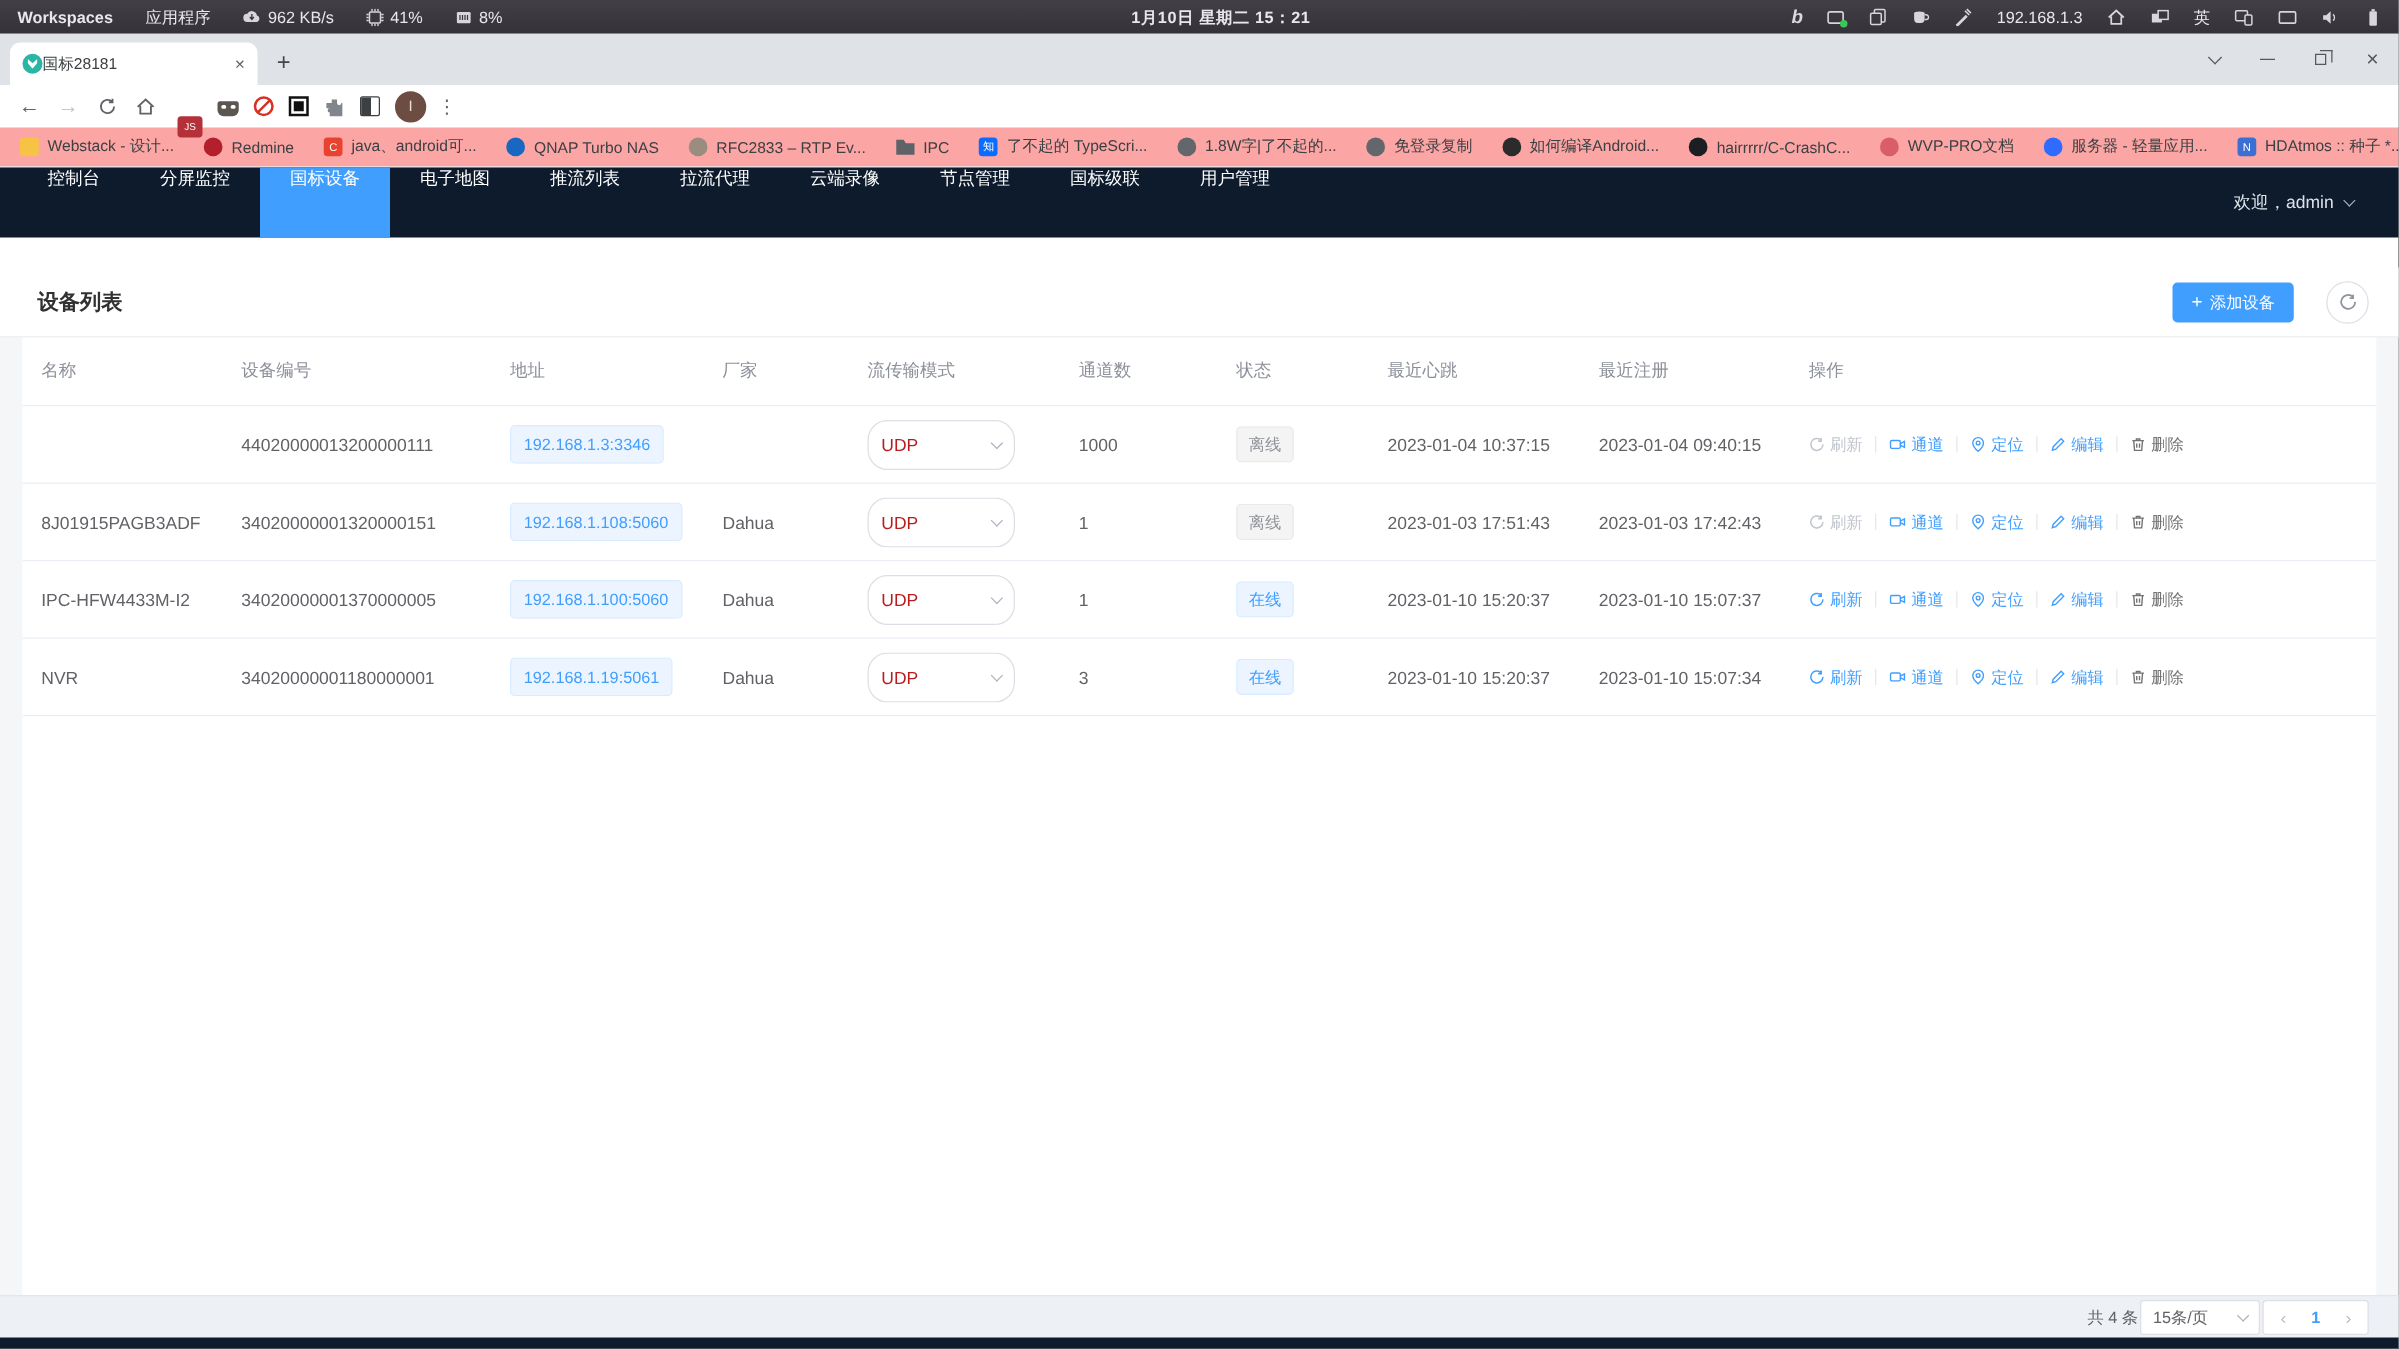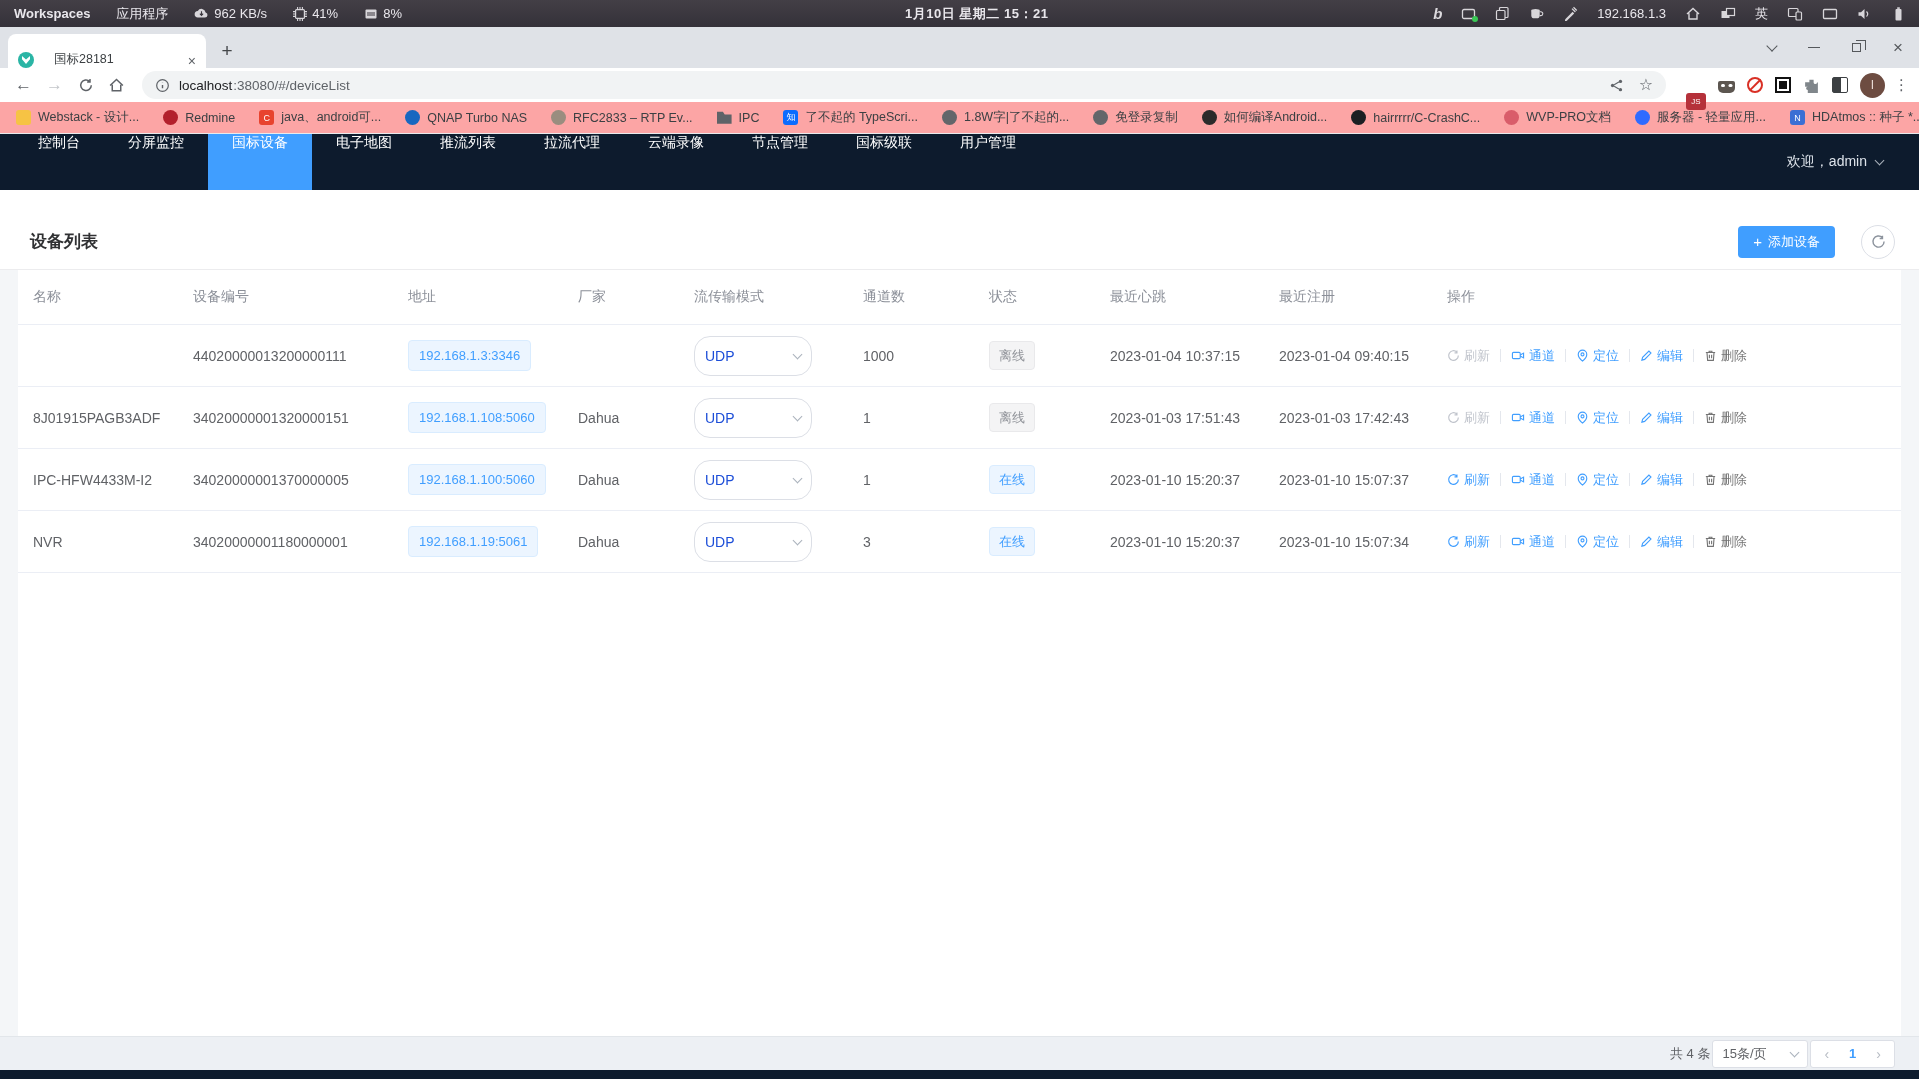--- a/index.html
+++ b/index.html
@@ -14,21 +14,21 @@
   .sys-center{position:absolute;left:50%;transform:translateX(-38%);font-weight:bold;letter-spacing:.5px;}
   .sys-right{margin-left:auto;display:flex;align-items:center;gap:19px;}
   .sys-right svg,.sys-left svg{display:block;}
   .bing-b{font-style:italic;font-weight:bold;font-size:15px;color:#dcdade;}
   .shot-wrap{position:relative;}
   .shot-dot{position:absolute;right:-2px;bottom:-1px;width:6px;height:6px;border-radius:50%;background:#39c755;}
   .ime{font-size:13px;color:#e9e7ec;}
 
   
   .tabstrip{position:relative;height:41px;background:#dfe2e7;display:flex;align-items:flex-end;padding-left:8px;}
-  .tab{width:198px;height:34px;background:#fff;border-radius:8px 8px 0 0;display:flex;align-items:flex-end;gap:20px;padding:0 10px;}
+  .tab{width:198px;height:34px;background:#fff;border-radius:8px 8px 0 0;display:flex;align-items:center;gap:0;padding:0 10px;}
   .favicon{width:16px;height:16px;border-radius:50%;background:#2ab5a5;position:relative;flex:0 0 auto;}
   .favicon::after{content:"";position:absolute;inset:4px;background:#fff;clip-path:polygon(0 0,50% 45%,100% 0,100% 40%,50% 100%,0 40%);}
   .tab-title{font-size:12.5px;color:#3c4043;flex:1;white-space:nowrap;overflow:hidden;}
   .tab-close{color:#5f6368;font-size:14px;line-height:1;}
   .newtab{width:30px;height:30px;display:flex;align-items:center;justify-content:center;font-size:19px;color:#44474a;margin:0 0 2px 6px;}
   .win-controls{position:absolute;right:16px;top:0;height:41px;display:flex;align-items:center;gap:32px;}
   .wc-chev{width:8px;height:8px;border-right:1.7px solid #55585c;border-bottom:1.7px solid #55585c;transform:rotate(45deg);margin-top:-4px;}
   .wc-min{width:12px;height:1.7px;background:#55585c;}
   .wc-restore{width:9px;height:9px;border:1.6px solid #55585c;position:relative;background:#dfe2e7;}
   .wc-restore::before{content:"";position:absolute;top:-4.5px;left:2.5px;width:9px;height:9px;border:1.6px solid #55585c;border-left:none;border-bottom:none;}
@@ -77,21 +77,21 @@
   .btn-add .plus{font-size:15px;line-height:1;}
   .btn-refresh-circle{width:34px;height:34px;border-radius:50%;border:1px solid #dcdfe6;background:#fff;display:flex;align-items:center;justify-content:center;color:#8c939d;cursor:pointer;}
 
   .table-card{margin:0 18px;background:#fff;height:766px;overflow:hidden;}
   .t-head{display:flex;align-items:center;height:55px;border-bottom:1px solid #ebeef5;color:#8c9099;font-size:14px;}
   .t-row{display:flex;align-items:center;height:62px;border-bottom:1px solid #ebeef5;color:#606266;font-size:14px;}
   .tc{padding-left:15px;flex:0 0 auto;overflow:hidden;white-space:nowrap;}
   .c1{width:160px;}.c2{width:215px;}.c3{width:170px;}.c4{width:116px;}.c5{width:169px;}.c6{width:126px;}.c7{width:121px;}.c8{width:169px;}.c9{width:168px;}.c10{flex:1;}
   .addr-tag{display:inline-block;background:#ecf5ff;border:1px solid #d9ecff;color:#409EFF;border-radius:4px;padding:8px 10px;font-size:13px;line-height:1;}
   .addr-tag:empty{display:none;}
-  .sel{width:118px;height:40px;border:1px solid #dcdfe6;border-radius:16px;background:#fff;display:flex;align-items:center;justify-content:space-between;padding:0 10px;color:#1d4ed8;font-size:14px;cursor:pointer;}
+  .sel{width:118px;height:40px;border:1px solid #dcdfe6;border-radius:16px;background:#fff;display:flex;align-items:center;justify-content:space-between;padding:0 10px;color:#b91c1c;font-size:14px;cursor:pointer;}
   .status-badge{display:inline-block;padding:7px 9px;border-radius:4px;font-size:13px;line-height:1;border:1px solid transparent;}
   .status-badge.offline{color:#909399;background:#f4f4f5;border-color:#e9e9eb;}
   .status-badge.online{color:#409EFF;background:#ecf5ff;border-color:#d9ecff;}
   .acts{display:flex;align-items:center;}
   .act{display:inline-flex;align-items:center;gap:4px;color:#409EFF;font-size:13px;cursor:pointer;white-space:nowrap;}
   .act svg{display:block;}
   .act.danger{color:#737373;}
   .act.disabled{color:#c0c4cc;cursor:not-allowed;}
   .sep{width:1px;height:13px;background:#e4e7ed;margin:0 10px;}
 
@@ -223,37 +223,20 @@
     <span class="tb-icon">
       <svg width="16" height="16" viewBox="0 0 16 16">
           <path d="M13.3 8.2a5.3 5.3 0 1 1-1.6-3.8M12 2v2.9H9.1" fill="none" stroke="#5f6368" stroke-width="1.5"></path>
         </svg>
     </span>
     <span class="tb-icon">
       <svg width="17" height="16" viewBox="0 0 16 15">
           <path d="M2 8l6-5.6L14 8M4 7.2V13h8V7.2" fill="none" stroke="#5f6368" stroke-width="1.4"></path>
         </svg>
     </span>
-    <div class="urlbar">
-      <svg width="15" height="15" viewBox="0 0 16 16">
-          <circle cx="8" cy="8" r="6.2" fill="none" stroke="#5f6368" stroke-width="1.3"></circle>
-          <path d="M8 7.4v3.4M8 5v.4" stroke="#5f6368" stroke-width="1.5"></path>
-        </svg>
-      <span class="url-host">localhost</span>
-      <span class="url-rest">:38080/#/deviceList</span>
-      <span class="url-right">
-        <svg width="15" height="15" viewBox="0 0 16 16">
-            <circle cx="12.2" cy="3.6" r="1.8" fill="#5f6368"></circle>
-            <circle cx="3.8" cy="8" r="1.8" fill="#5f6368"></circle>
-            <circle cx="12.2" cy="12.4" r="1.8" fill="#5f6368"></circle>
-            <path d="M5.5 7.1l5-2.8M5.5 8.9l5 2.8" stroke="#5f6368" stroke-width="1.2"></path>
-          </svg>
-        <span class="star">☆</span>
-      </span>
-    </div>
     <div class="ext-row">
       <span class="ext-js">JS</span>
       <span class="ext-mask"></span>
       <span class="ext-nosign"></span>
       <span class="ext-blacksq"></span>
       <svg width="17" height="17" viewBox="0 0 16 16">
           <path d="M6 2.5h4v2.6a1.6 1.6 0 1 0 3.2 0H14v10H4.5v-2.8a1.6 1.6 0 1 1 0-3.2H2V5h4z" fill="#80868b"></path>
         </svg>
       <span class="ext-half"></span>
     </div>

